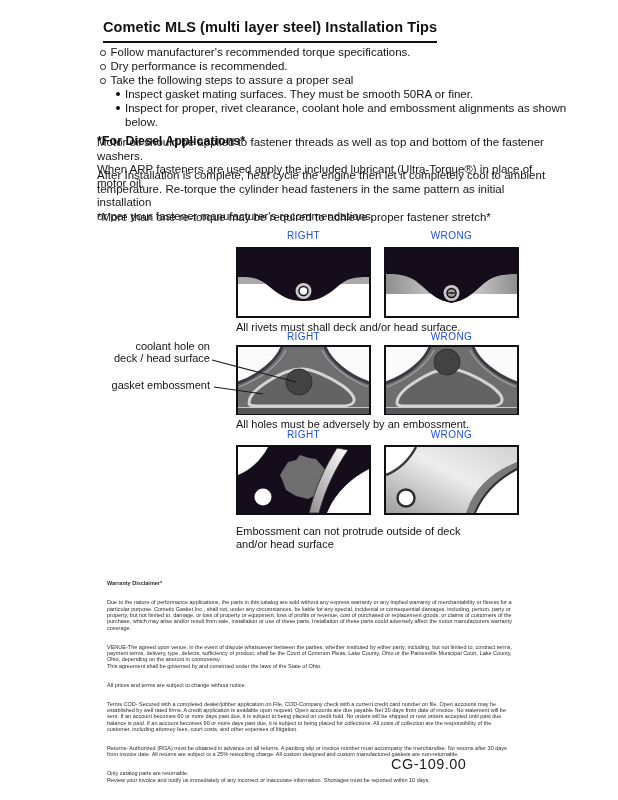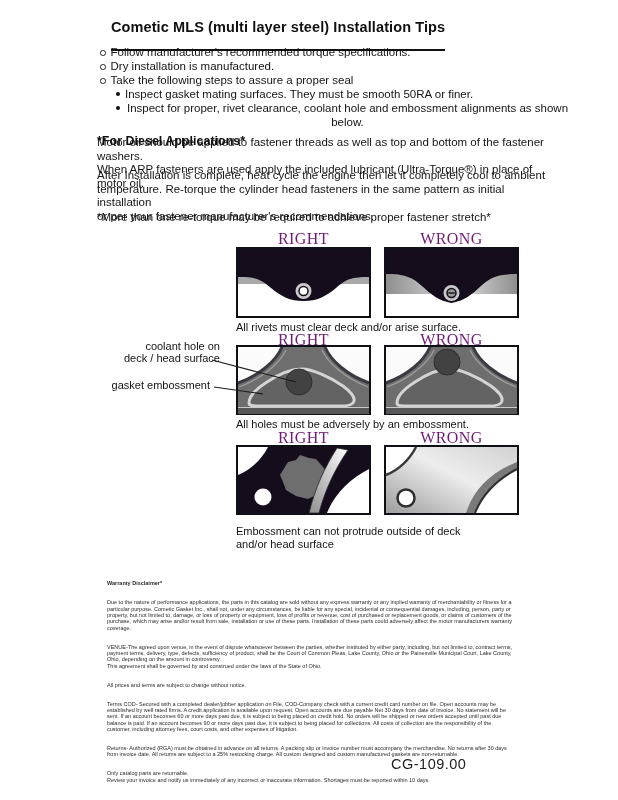--- a/index.html
+++ b/index.html
@@ -6,34 +6,34 @@
   .page{
     position:relative;
     width:618px;height:800px;
     background:#ffffff;
     font-family:"Liberation Sans","DejaVu Sans",sans-serif;
     color:#1a1a1a;
     overflow:hidden;
   }
   .abs{position:absolute;}
   .doc-title{
-    left:111px;top:19px;
+    left:103px;top:19px;
     font-size:14.5px;font-weight:bold;color:#111;
-    border-bottom:2px solid #111;padding-bottom:14px;
+    border-bottom:2px solid #111;padding-bottom:6px;
     letter-spacing:0.1px;
   }
-  .tips{left:100px;top:45px;width:470px;font-size:11.5px;line-height:14px;color:#141414;text-align:center;}
+  .tips{left:100px;top:45px;width:470px;font-size:11.5px;line-height:14px;color:#141414;}
   .tip-row{display:flex;align-items:flex-start;}
   .tip-row.sub{margin-left:16px;}
   .marker{flex:0 0 auto;margin:5px 5px 0 0;width:4px;height:4px;border-radius:50%;}
   .marker.open{border:1px solid #222;background:transparent;width:3.5px;height:3.5px;}
   .marker.fill{background:#111;}
   .diesel-head{left:97px;top:134px;font-size:12.5px;font-weight:bold;color:#111;}
   .para{left:97px;width:455px;font-size:11.5px;line-height:13.5px;color:#141414;white-space:pre-line;}
-  .fig-label{width:135px;text-align:center;font-size:16px;letter-spacing:0.4px;color:#701a75;font-family:Liberation Serif, serif;}
+  .fig-label{width:135px;text-align:center;font-size:10px;letter-spacing:0.4px;color:#1d4ed8;}
   .fig-caption{font-size:11px;line-height:13px;color:#141414;}
   .panel{display:block;}
   .ann{width:104px;text-align:right;font-size:11px;line-height:11.5px;color:#141414;}
   .legal{
     left:107px;top:574px;width:406px;
     font-size:5.5px;line-height:6.4px;color:#2b2b2b;
     white-space:pre-line;
   }
   .legal p{margin:0 0 6px 0;}
   .legal .lh{font-weight:bold;margin:0 0 6px 0;}
@@ -48,21 +48,21 @@
 
   <div class="abs doc-title">Cometic MLS (multi layer steel) Installation Tips</div>
 
   <div class="abs tips">
     <div class="tip-row">
       <span class="marker open"></span>
       <span>Follow manufacturer's recommended torque specifications.</span>
     </div>
     <div class="tip-row">
       <span class="marker open"></span>
-      <span>Dry installation is manufactured.</span>
+      <span>Dry performance is recommended.</span>
     </div>
     <div class="tip-row">
       <span class="marker open"></span>
       <span>Take the following steps to assure a proper seal</span>
     </div>
     <div class="tip-row sub">
       <span class="marker fill"></span>
       <span>Inspect gasket mating surfaces.  They must be smooth 50RA or finer.</span>
     </div>
     <div class="tip-row sub">
@@ -100,26 +100,26 @@
     </defs>
     <rect x="1" y="1" width="133" height="69" fill="#ffffff" stroke="#0f0f16" stroke-width="2"></rect>
     <rect x="2" y="27" width="131" height="20" fill="url(#g1w)"></rect>
     <rect x="2" y="47" width="131" height="22" fill="#ffffff"></rect>
     <path d="M2,2 H133 V27 C114,27 107,30 97,39 C88,47 80,55 67.5,55 C55,55 47,47 38,39 C28,30 21,27 2,27 Z" fill="#160d1c"></path>
     <circle cx="67.5" cy="46" r="9" fill="#c9c9c9" stroke="#160d1c" stroke-width="2"></circle>
     <circle cx="67.5" cy="46" r="4.5" fill="#9b9b9b" stroke="#160d1c" stroke-width="1.5"></circle>
     <rect x="64" y="45" width="7" height="2" rx="1" fill="#3a3a3a"></rect>
   </svg>
 
-  <div class="abs fig-caption" style="left:236px;top:321px;">All rivets must clear deck and/or arise surface.</div>
+  <div class="abs fig-caption" style="left:236px;top:321px;">All rivets must shall deck and/or head surface.</div>
 
   <div class="abs fig-label" style="left:236px;top:331px;">RIGHT</div>
   <div class="abs fig-label" style="left:384px;top:331px;">WRONG</div>
 
-  <div class="abs ann" style="left:116px;top:341px;">
+  <div class="abs ann" style="left:106px;top:341px;">
     <span>coolant hole on</span><br>
     <span>deck / head surface</span>
   </div>
   <div class="abs ann" style="left:106px;top:380px;">gasket embossment</div>
 
   <svg class="abs panel" style="left:236px;top:345px;" width="135" height="70" viewBox="0 0 135 70">
     <rect x="1" y="1" width="133" height="68" fill="#6e6e6e" stroke="#0f0f16" stroke-width="2"></rect>
     <path d="M2,2 L46,2 C40,16 24,30 2,38 Z" fill="#fbfbfb"></path>
     <path d="M89,2 L133,2 L133,38 C111,30 95,16 89,2 Z" fill="#fbfbfb"></path>
     <path d="M46,2 C40,16 24,30 2,38" stroke="#3a3a42" stroke-width="3" fill="none"></path>

